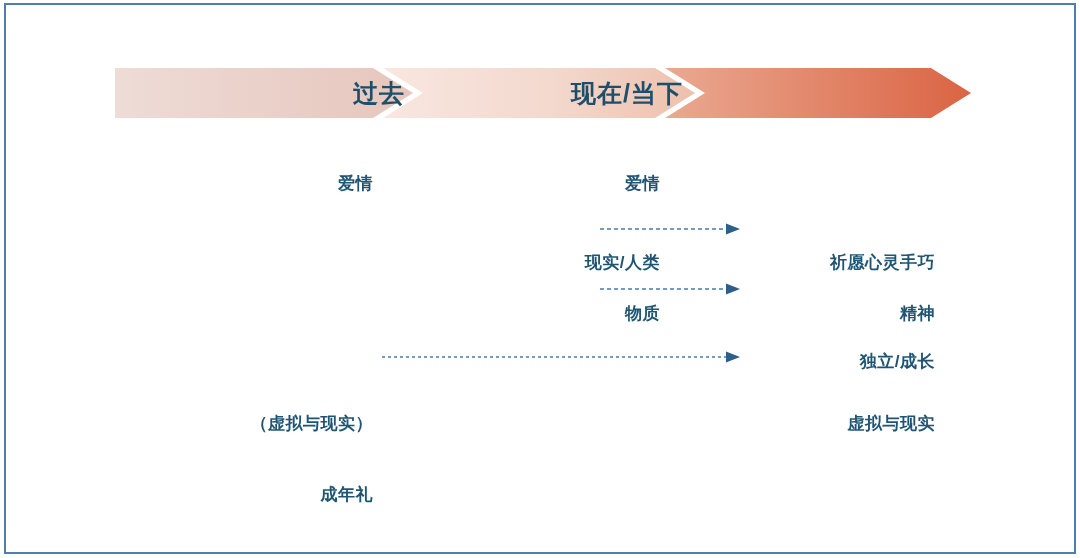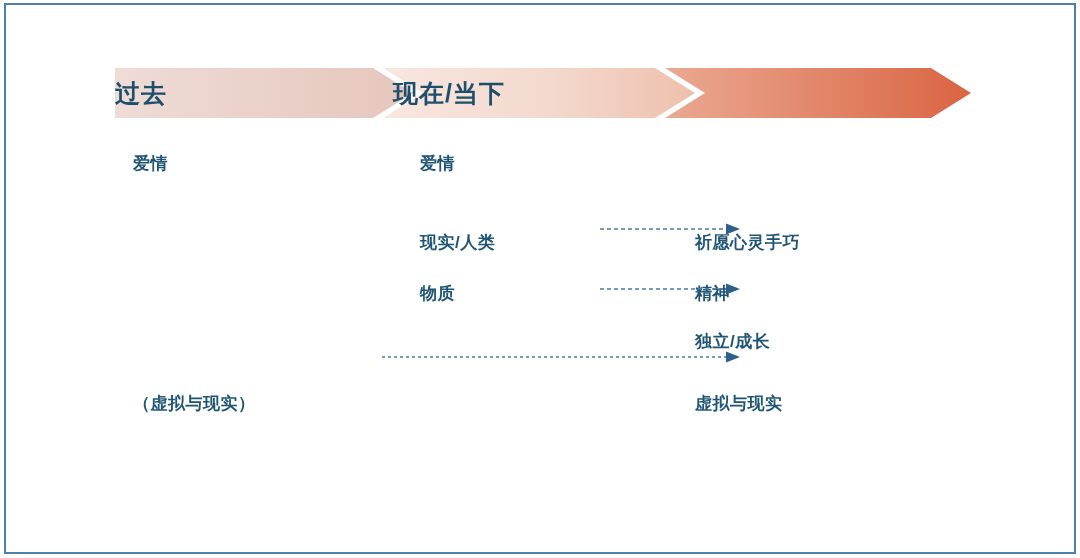--- a/index.html
+++ b/index.html
@@ -51,47 +51,48 @@
     left: 0;
     top: 0;
     width: 856px;
     height: 50px;
   }
   .banner-label {
     position: absolute;
     top: 0;
     height: 50px;
     line-height: 50px;
-    text-align: left;
+    text-align: right;
     font-size: 25px;
     font-weight: bold;
     color: #1d4e6b;
     letter-spacing: 1px;
     white-space: nowrap;
   }
   .bl-0 { left: 0px;   width: 290px; }
   .bl-1 { left: 278px; width: 290px; }
   .bl-2 { left: 560px; width: 296px; }
 
   
   .rows {
     position: absolute;
     left: 0;
     top: 0;
     width: 1080px;
     height: 558px;
   }
   .cell {
     position: absolute;
-    text-align: left;
+    text-align: right;
     font-size: 17px;
     font-weight: bold;
     color: #1f5573;
     white-space: nowrap;
     letter-spacing: 0.5px;
+    margin-top: 20px;
   }
   
   .col-past    { left: 133px; width: 240px; }
   .col-present { left: 420px; width: 240px; }
   .col-future  { left: 695px; width: 240px; }
 
   .r-love       { top: 152px; }
   .r-reality    { top: 231px; }
   .r-material   { top: 282px; }
   .r-festival   { top: 330px; }
@@ -158,20 +159,21 @@
     <div class="cell col-future r-reality">祈愿心灵手巧</div>
 
     <div class="cell col-present r-material">物质</div>
     <div class="cell col-future r-material">精神</div>
 
     <div class="cell col-future r-indep">独立/成长</div>
 
     <div class="cell col-past r-wish">（虚拟与现实）</div>
     <div class="cell col-future r-infinite">虚拟与现实</div>
 
+    <div class="cell col-past r-coming">成年礼</div>
 
   </div>
 
   <div class="arrow arrow-1">
     <svg width="142" height="14" viewBox="0 0 142 14" xmlns="http://www.w3.org/2000/svg">
       <line x1="0" y1="7" x2="128" y2="7" stroke="#4a7ca8" stroke-width="1.6" stroke-dasharray="4 3"></line>
       <polygon points="126,1.5 140,7 126,12.5" fill="#2e5f8a"></polygon>
     </svg>
   </div>
 

